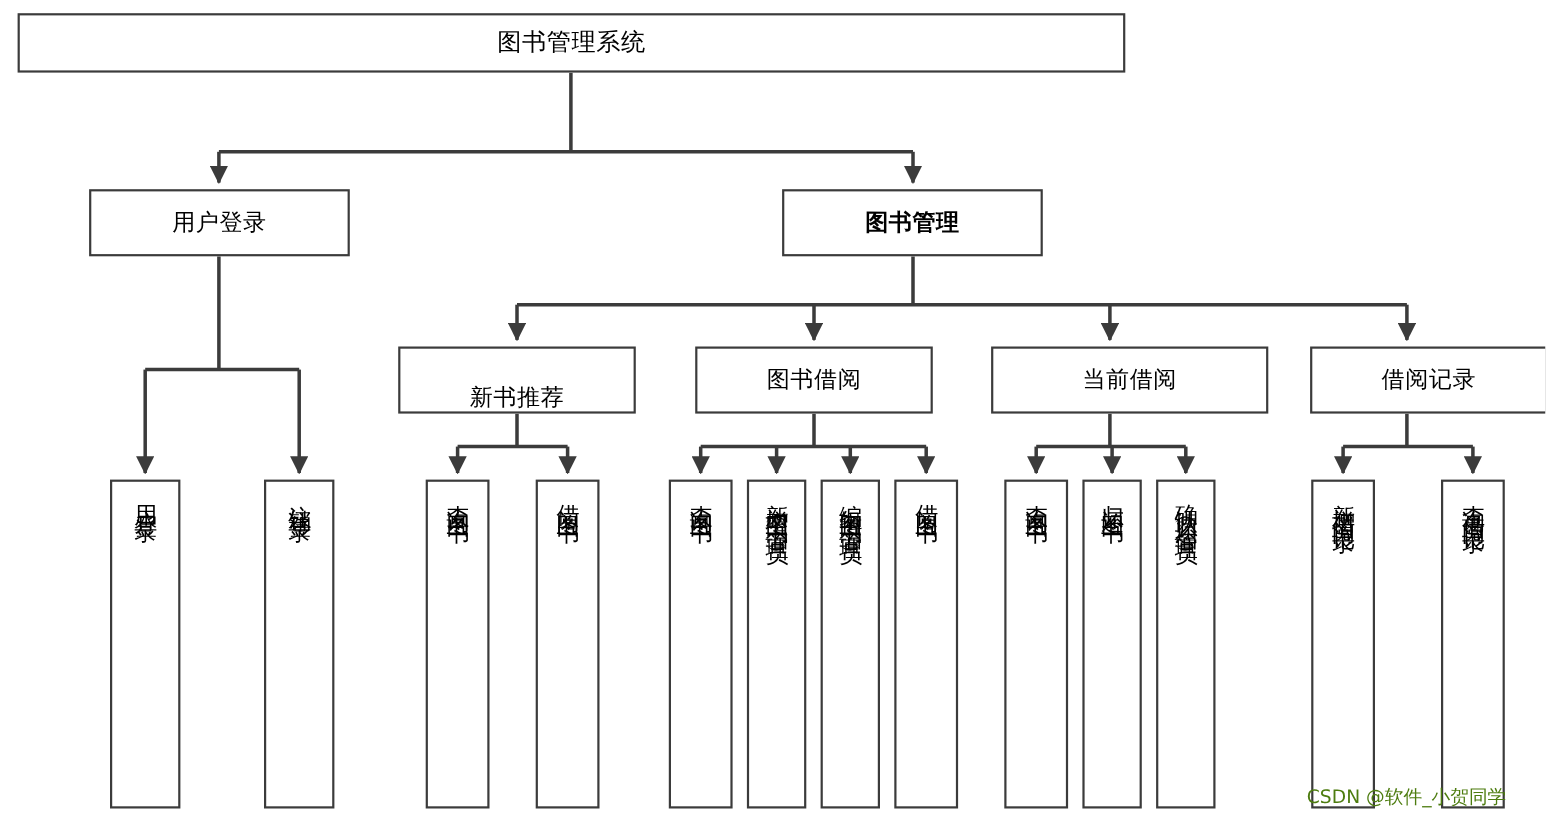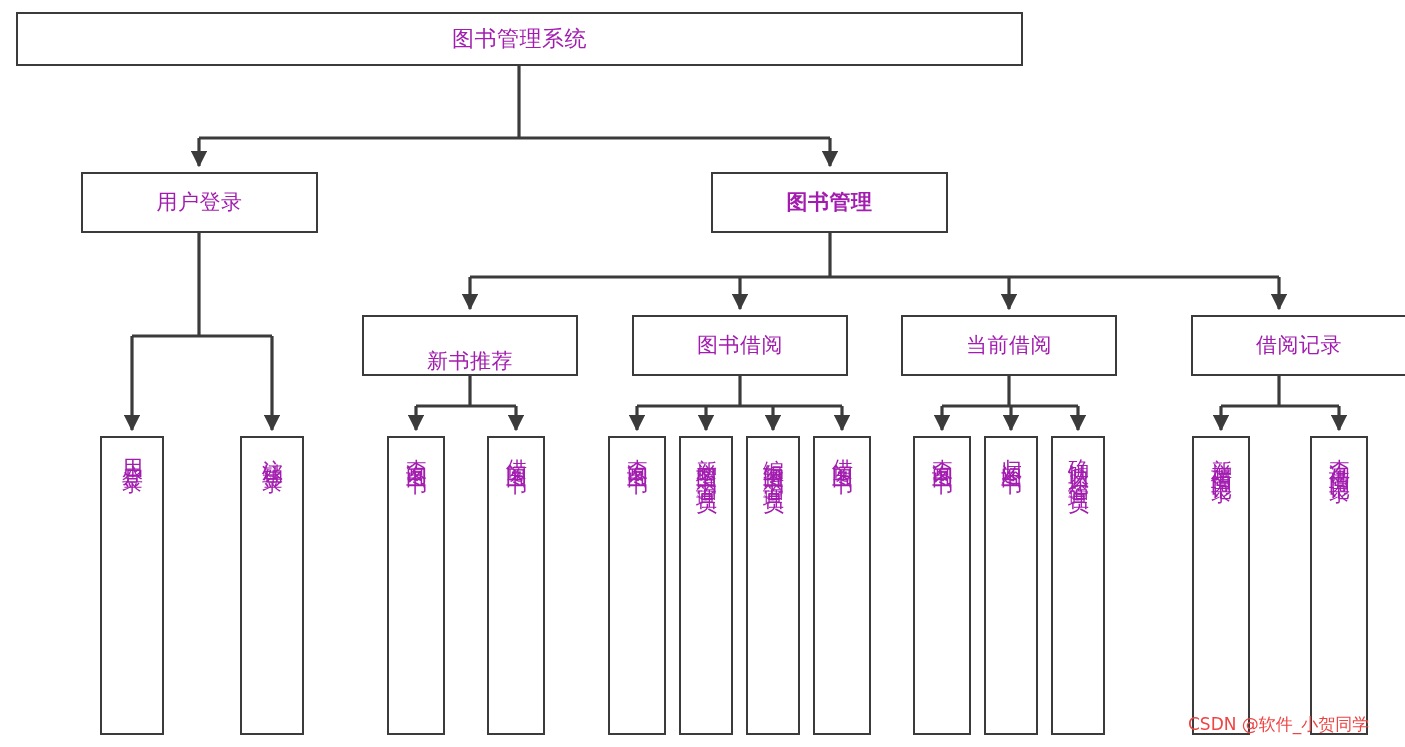--- a/index.html
+++ b/index.html
@@ -27,21 +27,21 @@
     pointer-events: none;
   }
   .node {
     position: absolute;
     box-sizing: border-box;
     border: 2px solid #3b3b3b;
     background: #ffffff;
     display: flex;
     align-items: center;
     justify-content: center;
-    color: #a21caf;
+    color: #000000;
     z-index: 2;
   }
   .node .lbl {
     display: block;
     line-height: 1.12;
     letter-spacing: 0.5px;
     white-space: nowrap;
   }
   
   .node.h .lbl {
@@ -62,21 +62,21 @@
     font-size: 21px;
     line-height: 1.0;
     letter-spacing: 5px;
     white-space: nowrap;
   }
   .watermark {
     position: absolute;
     left: 1188px;
     top: 713px;
     font-size: 17px;
-    color: #ef4444;
+    color: #4d7c0f;
     white-space: nowrap;
     z-index: 5;
     font-family: "DejaVu Sans", "Liberation Sans", sans-serif;
   }
 </style>
 </head>
 <body>
 
 <div id="canvas">
 
@@ -140,21 +140,21 @@
   <div class="node h" style="left:711px; top:172px; width:237px; height:61px;font-weight:bold;">
     <span class="lbl">图书管理</span>
   </div>
 
   <div class="node h" style="left:362px; top:315px; width:216px; height:61px;align-items:flex-end;">
     <span class="lbl">新书推荐</span>
   </div>
   <div class="node h" style="left:632px; top:315px; width:216px; height:61px;">
     <span class="lbl">图书借阅</span>
   </div>
-  <div class="node h" style="left:901px; top:315px; width:216px; height:61px;">
+  <div class="node h" style="left:901px; top:315px; width:252px; height:61px;">
     <span class="lbl">当前借阅</span>
   </div>
   <div class="node h" style="left:1171px; top:315px; width:216px; height:61px;margin-left:20px;">
     <span class="lbl">借阅记录</span>
   </div>
 
   <div class="node v" style="left:100px; top:436px; width:64px; height:299px;">
     <span class="lbl">用户登录</span>
   </div>
   <div class="node v" style="left:240px; top:436px; width:64px; height:299px;">

